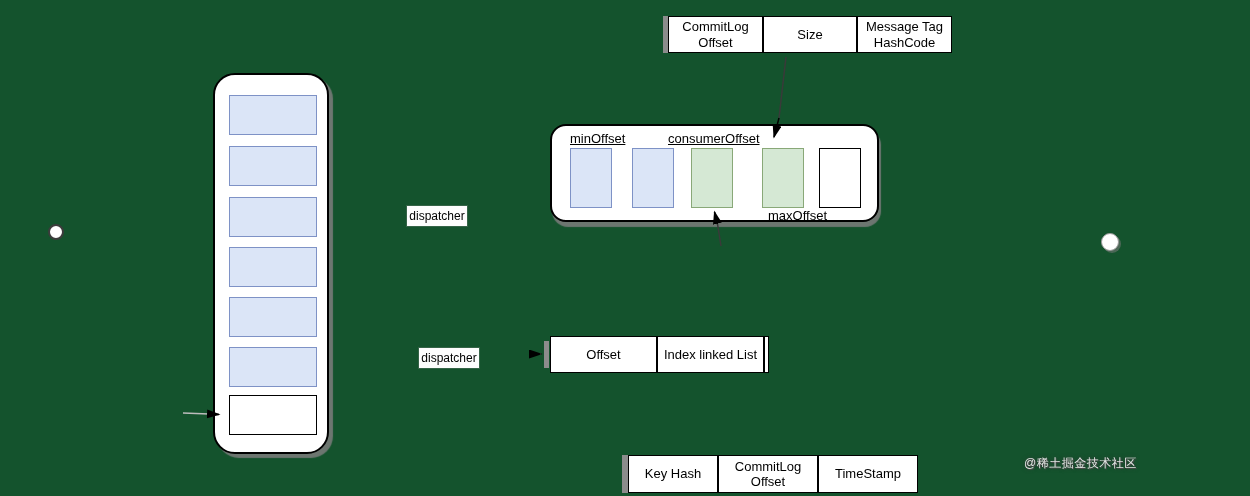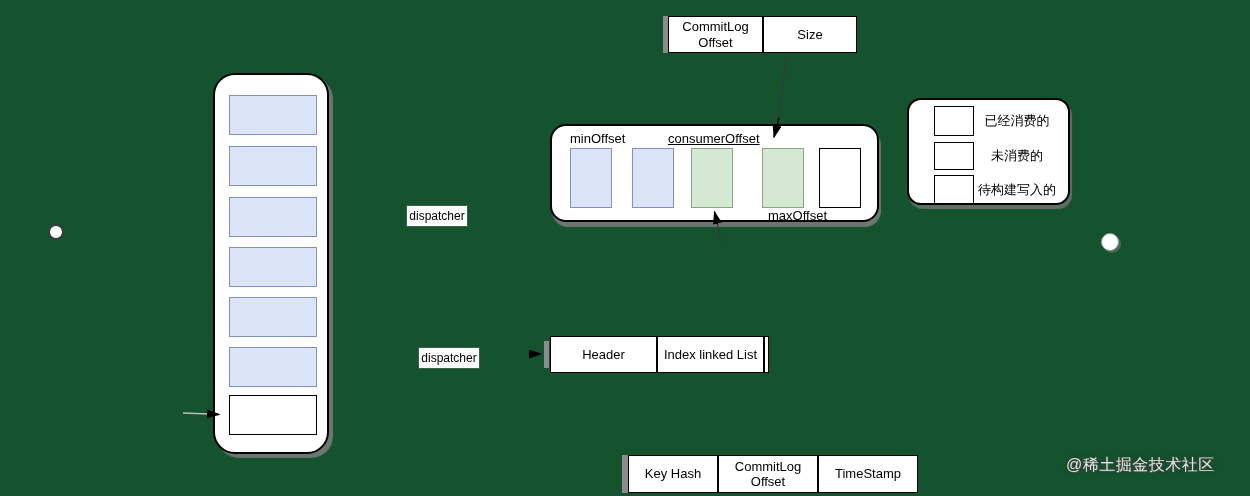--- a/index.html
+++ b/index.html
@@ -47,80 +47,67 @@
     box-sizing:border-box;
   }
   
   .legend-row { position:absolute; left:25px; right:8px; display:flex; align-items:center; }
   .legend-swatch { width:40px; height:100%; border:1.5px solid #000; box-sizing:border-box; flex:none; }
   .legend-label { flex:1; text-align:center; font-size:13px; }
   
   svg.overlay { position:absolute; left:0; top:0; pointer-events:none; }
   
   .watermark {
-    position:absolute; left:1066px; top:455px;
-    font-size:16px; color:#e4e4e4; letter-spacing:.5px; white-space:nowrap;
+    position:absolute; left:1024px; top:455px;
+    font-size:12px; color:#e4e4e4; letter-spacing:.5px; white-space:nowrap;
     text-shadow:1px 1px 0 #4a4a4a, 0 0 4px #333;
   }
 </style>
 </head>
 <body>
 
 <div class="canvas">
 
   <div class="gray-strip" style="left:663px; top:16px; width:5px; height:37px;"></div>
   <div class="dtable" style="left:668px; top:16px;">
     <div class="cell" style="width:95px; height:37px;">CommitLog Offset</div>
     <div class="cell" style="width:94px; height:37px;">Size</div>
+    <div class="cell" style="width:95px; height:37px;">Message Tag HashCode</div>
   </div>
 
   <div class="endpoint" style="left:48px; top:224px; width:16px; height:16px; border:2px solid #3c3c3c;"></div>
 
   <div class="shape rounded" style="left:213px; top:73px; width:116px; height:381px;">
     <div class="blk cl-blk consumed" style="top:20px;"></div>
     <div class="blk cl-blk consumed" style="top:71px;"></div>
     <div class="blk cl-blk consumed" style="top:122px;"></div>
     <div class="blk cl-blk consumed" style="top:172px;"></div>
     <div class="blk cl-blk consumed" style="top:222px;"></div>
     <div class="blk cl-blk consumed" style="top:272px;"></div>
     <div class="blk cl-blk pending" style="top:320px;"></div>
   </div>
 
   <div class="dispatcher" style="left:407px; top:206px;">dispatcher</div>
   <div class="dispatcher" style="left:419px; top:348px;">dispatcher</div>
 
   <div class="shape rounded-sm" style="left:550px; top:124px; width:329px; height:98px;">
-    <div class="cq-label" style="left:18px; top:5px;">minOffset</div>
+    <div class="cq-label" style="left:18px; top:5px;text-decoration:underline;">minOffset</div>
     <div class="cq-label" style="left:116px; top:5px;text-decoration:underline;">consumerOffset</div>
     <div class="cq-label" style="left:216px; top:82px;">maxOffset</div>
     <div class="blk cq-blk consumed" style="left:18px;"></div>
     <div class="blk cq-blk consumed" style="left:80px;"></div>
     <div class="blk cq-blk unconsumed" style="left:139px;"></div>
     <div class="blk cq-blk unconsumed" style="left:210px;"></div>
     <div class="blk cq-blk pending" style="left:267px;"></div>
   </div>
 
-  <div class="shape" style="left:907px; top:98px; width:163px; height:107px; border-radius:14px; box-shadow:2px 4px 1px rgba(125,125,125,.7);">
-    <div class="legend-row" style="top:6px; height:30px;">
-      <span class="legend-swatch consumed"></span>
-      <span class="legend-label">已经消费的</span>
-    </div>
-    <div class="legend-row" style="top:42px; height:28px;">
-      <span class="legend-swatch unconsumed"></span>
-      <span class="legend-label">未消费的</span>
-    </div>
-    <div class="legend-row" style="top:75px; height:30px;">
-      <span class="legend-swatch pending"></span>
-      <span class="legend-label">待构建写入的</span>
-    </div>
-  </div>
 
   <div class="gray-strip" style="left:544px; top:341px; width:5px; height:27px;"></div>
   <div class="dtable" style="left:550px; top:336px;">
-    <div class="cell" style="width:107px; height:37px;">Header</div>
+    <div class="cell" style="width:107px; height:37px;">Offset</div>
     <div class="cell" style="width:107px; height:37px;">Index linked List</div>
     <div class="cell" style="width:5px; height:37px; padding:0;"></div>
   </div>
 
   <div class="gray-strip" style="left:622px; top:455px; width:6px; height:38px;"></div>
   <div class="dtable" style="left:628px; top:455px;">
     <div class="cell" style="width:90px; height:38px;">Key Hash</div>
     <div class="cell" style="width:100px; height:38px;">CommitLog Offset</div>
     <div class="cell" style="width:100px; height:38px;">TimeStamp</div>
   </div>

